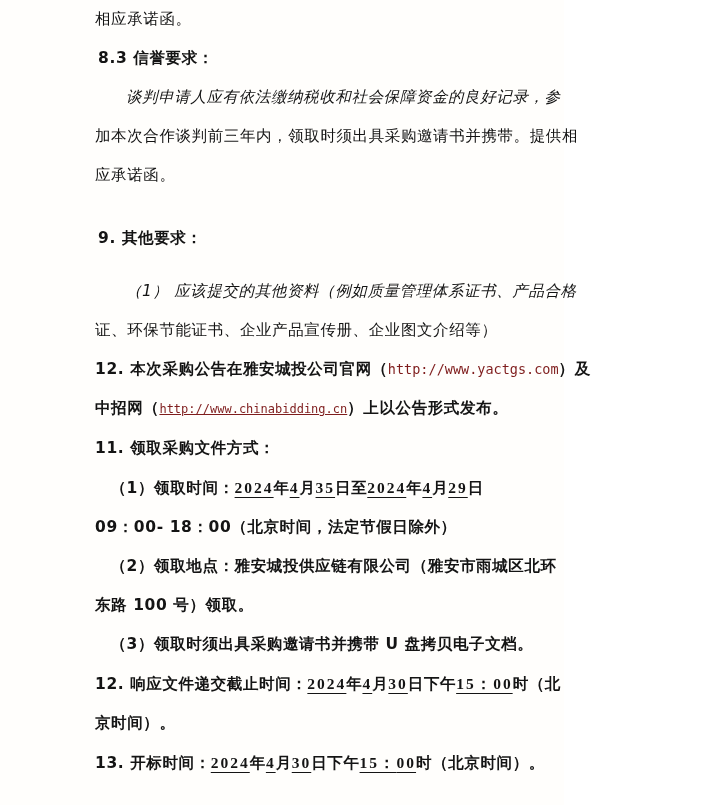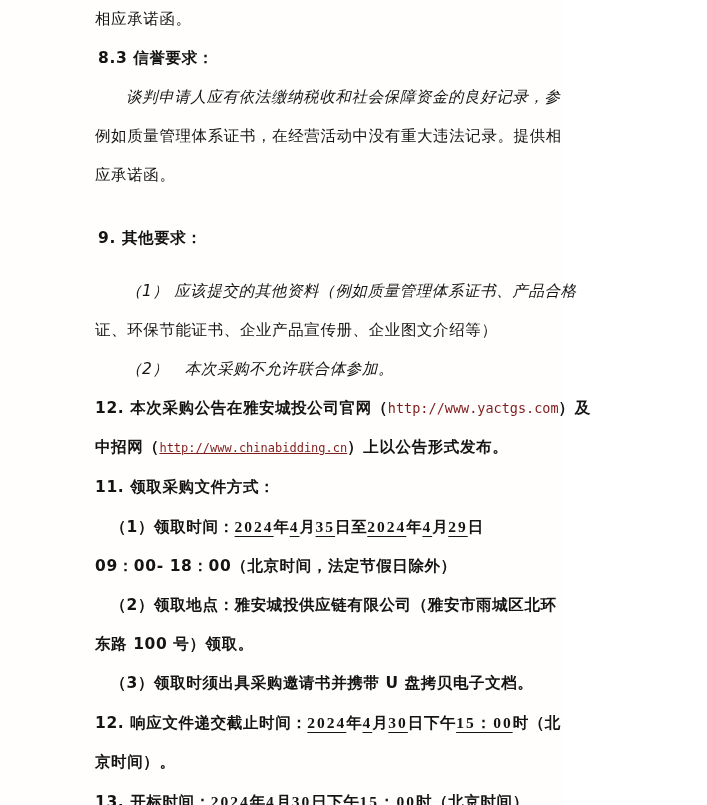--- a/index.html
+++ b/index.html
@@ -68,32 +68,31 @@
 </style>
 </head>
 <body>
 
 <div class="page">
   <div class="body-col">
 
     <p>相应承诺函。</p>
     <p class="bold" style="text-indent:0.2em">8.3 信誉要求：</p>
     <p class="indent2">谈判申请人应有依法缴纳税收和社会保障资金的良好记录，参</p>
-    <p>例如质量管理体系证书，在经营活动中没有重大违法记录。提供相</p>
+    <p>加本次合作谈判前三年内，领取时须出具采购邀请书并携带。提供相</p>
     <p>应承诺函。</p>
 
     <div class="gap-md"></div>
 
     <p class="bold" style="text-indent:0.2em">9. 其他要求：</p>
 
     <div class="gap-sm"></div>
 
     <p class="indent2">（1） 应该提交的其他资料（例如质量管理体系证书、产品合格</p>
     <p>证、环保节能证书、企业产品宣传册、企业图文介绍等）</p>
-    <p class="indent2">（2）　本次采购不允许联合体参加。</p>
 
     <p class="bold">
       <span>12. 本次采购公告在雅安城投公司官网（</span><span class="mono light">http://www.yactgs.com</span><span>）及</span>
     </p>
     <p class="bold">
       <span>中招网（</span><span class="mono-sm light">http://www.chinabidding.cn</span><span>）上以公告形式发布。</span>
     </p>
 
     <p class="bold">11. 领取采购文件方式：</p>
 

